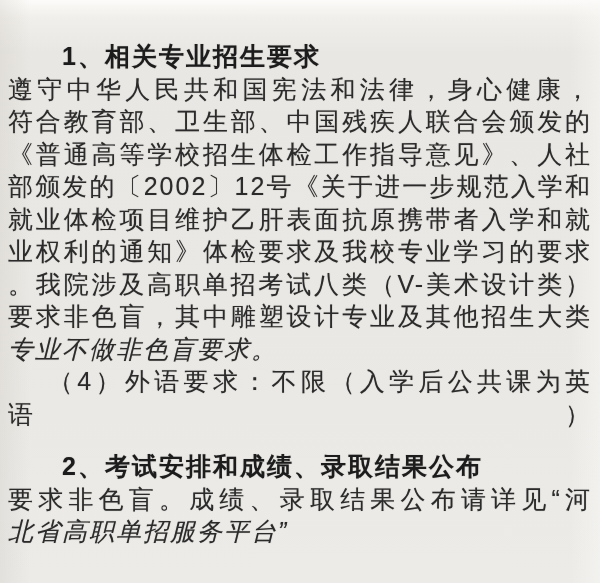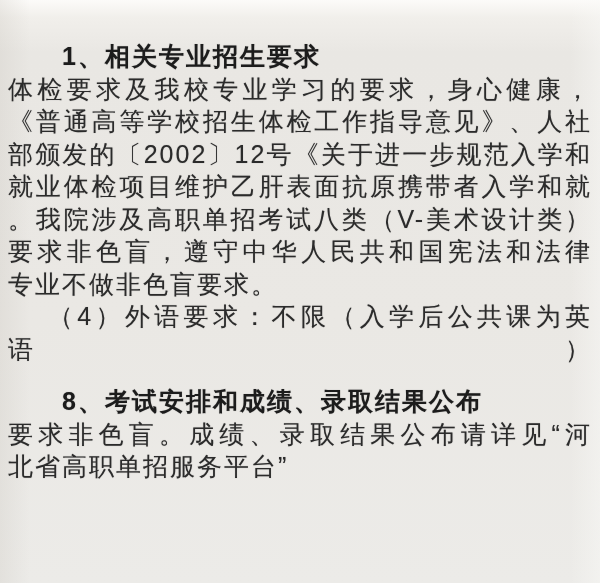--- a/index.html
+++ b/index.html
@@ -33,46 +33,49 @@
     text-shadow: 0 0 1px rgba(55,55,55,0.40);
   }
   .line {
     text-align: justify;
     text-align-last: justify;
     white-space: normal;
   }
   .line.short {
     text-align: left;
     text-align-last: left;
+    font-style: italic;
   }
   .line.indent-paren { text-indent: 1.6em; }
   .line.indent-full  { text-indent: 2em; }
   .heading {
     font-weight: bold;
     margin-left: 54px;
     color: #1c1c1c;
   }
   .section-2 { margin-top: 20px; }
 </style>
 </head>
 <body>
 
 <div class="page">
 
   <div class="section">
     <div class="heading">1、相关专业招生要求</div>
-    <div class="line">体检要求及我校专业学习的要求，身心健康，</div>
+    <div class="line">遵守中华人民共和国宪法和法律，身心健康，</div>
+    <div class="line">符合教育部、卫生部、中国残疾人联合会颁发的</div>
     <div class="line">《普通高等学校招生体检工作指导意见》、人社</div>
     <div class="line">部颁发的〔2002〕12号《关于进一步规范入学和</div>
     <div class="line">就业体检项目维护乙肝表面抗原携带者入学和就</div>
+    <div class="line">业权利的通知》体检要求及我校专业学习的要求</div>
     <div class="line">。我院涉及高职单招考试八类（V-美术设计类）</div>
-    <div class="line">要求非色盲，遵守中华人民共和国宪法和法律</div>
+    <div class="line">要求非色盲，其中雕塑设计专业及其他招生大类</div>
     <div class="line short">专业不做非色盲要求。</div>
     <div class="line indent-paren">（4）外语要求：不限（入学后公共课为英语）</div>
   </div>
 
   <div class="section section-2">
-    <div class="heading">8、考试安排和成绩、录取结果公布</div>
+    <div class="heading">2、考试安排和成绩、录取结果公布</div>
     <div class="line">要求非色盲。成绩、录取结果公布请详见“河</div>
     <div class="line short">北省高职单招服务平台”</div>
   </div>
 
 </div>
 
 </body></html>

